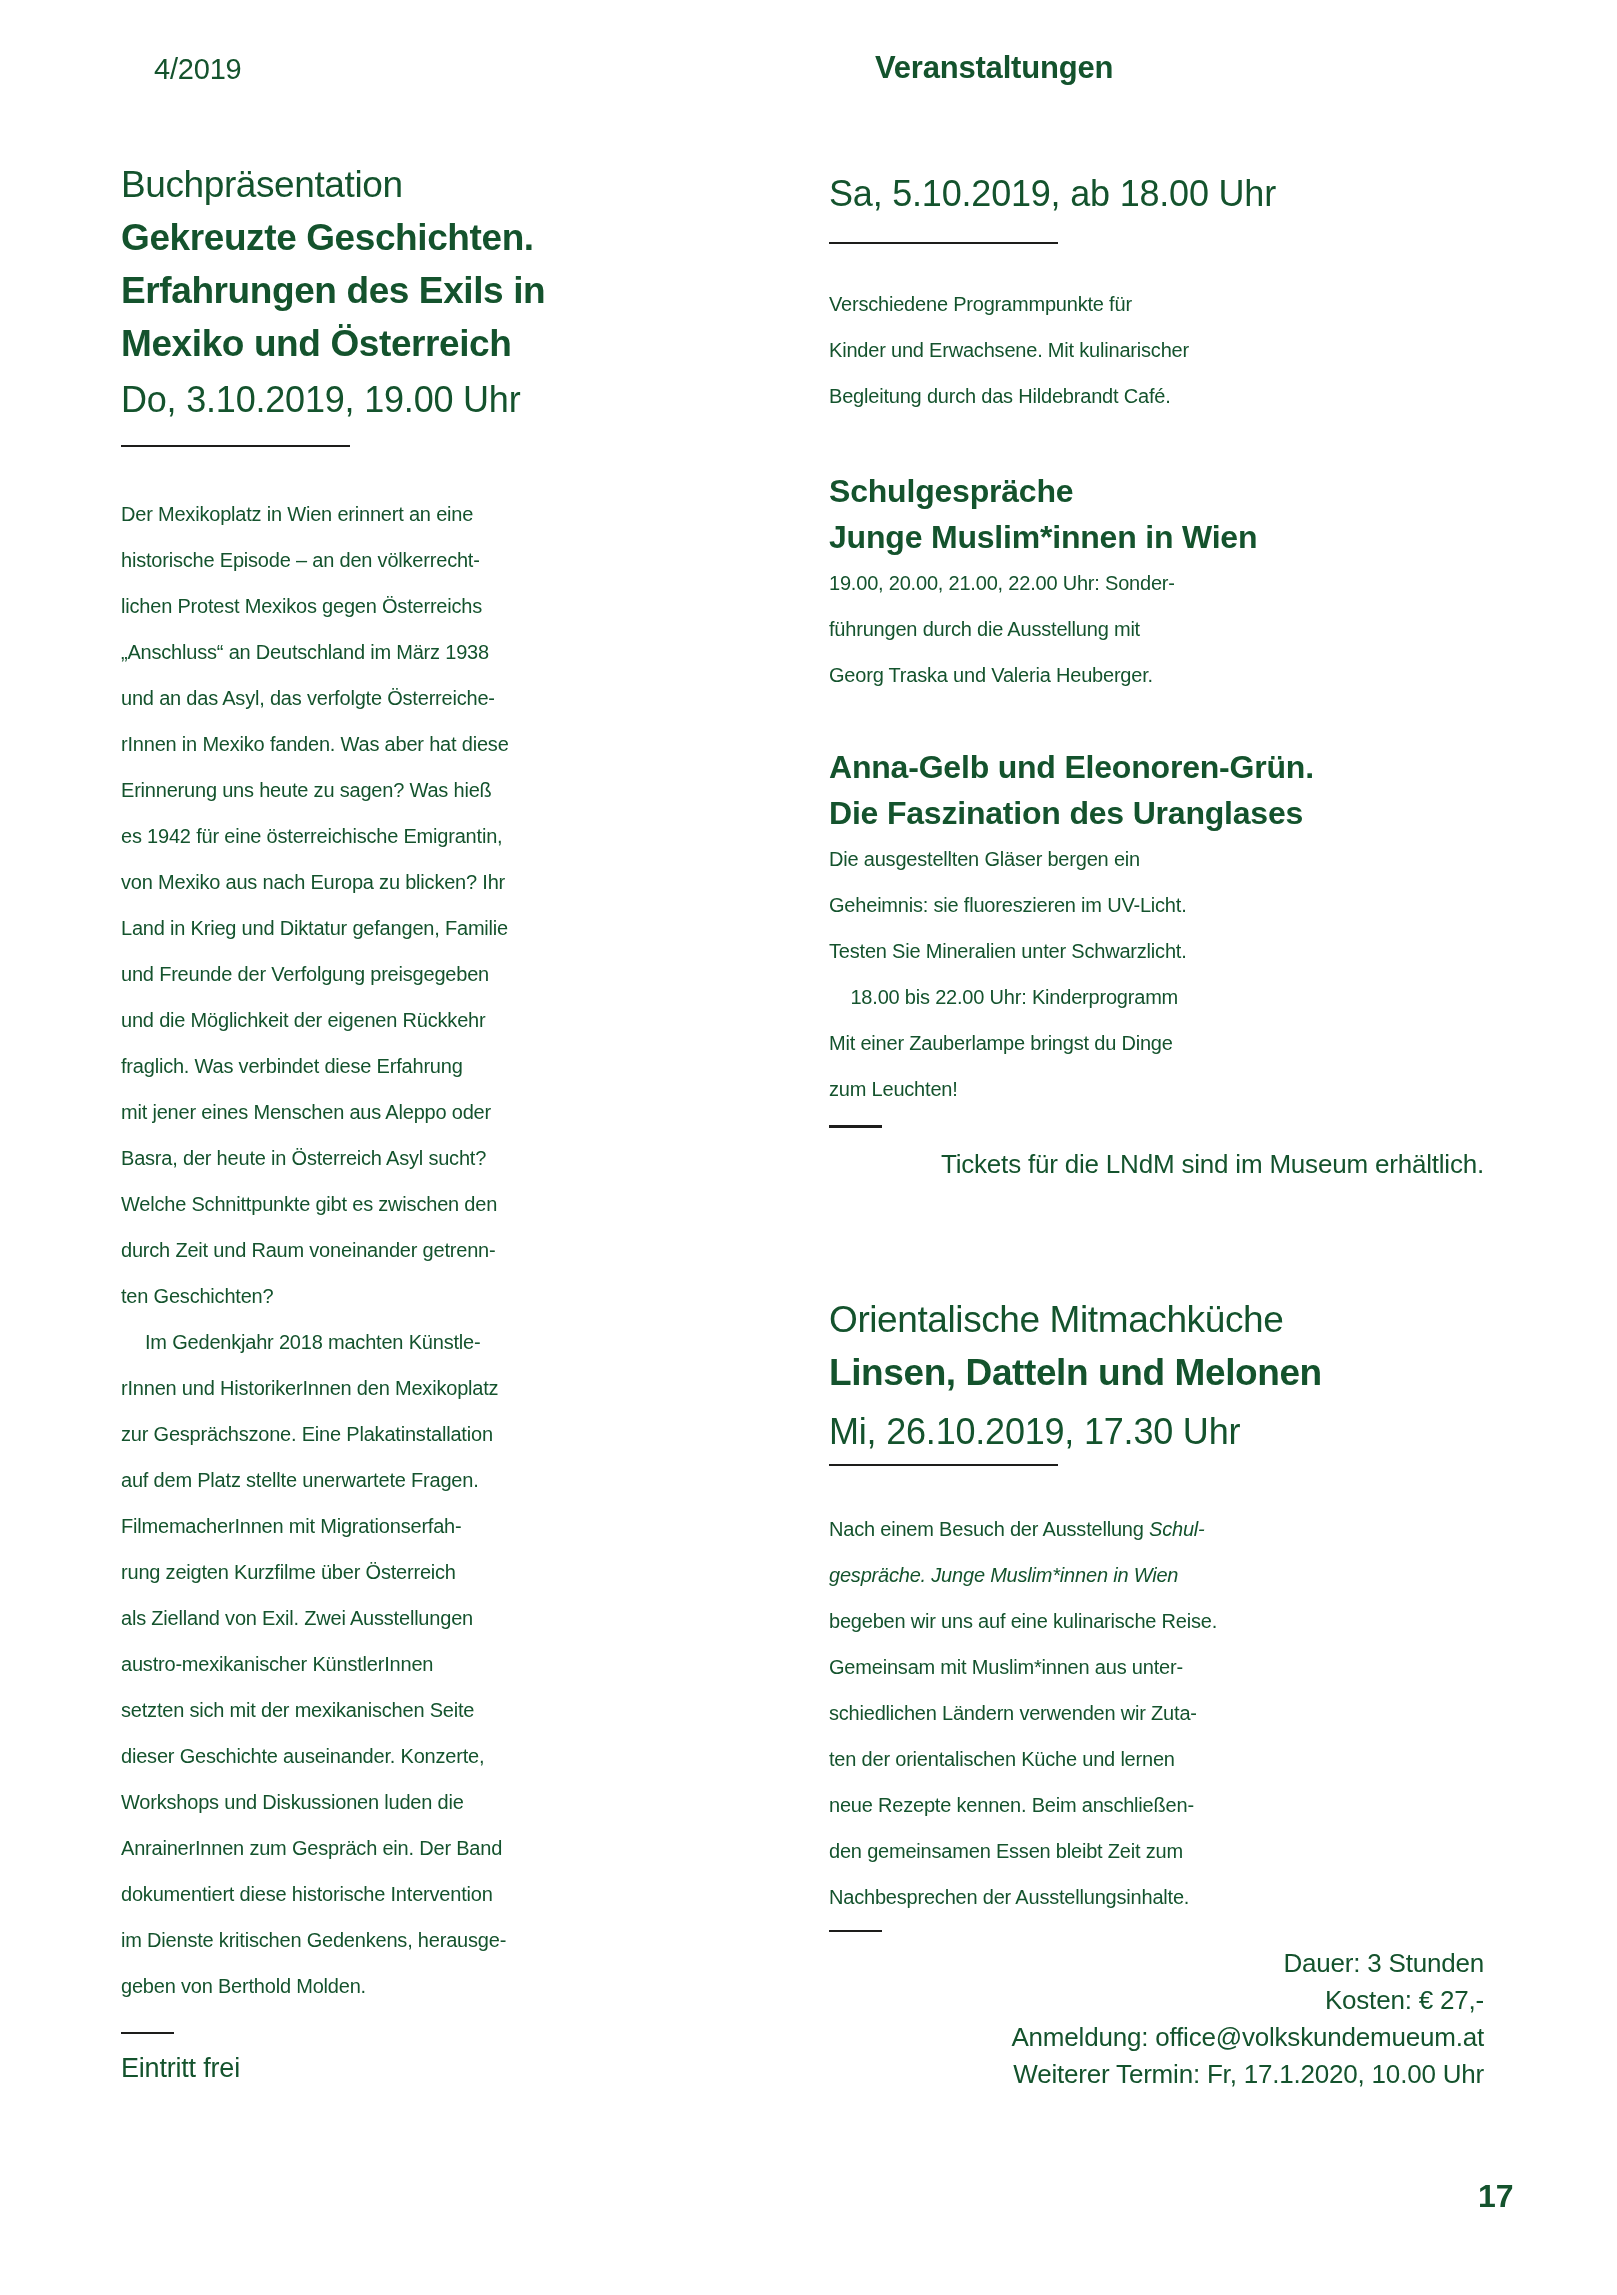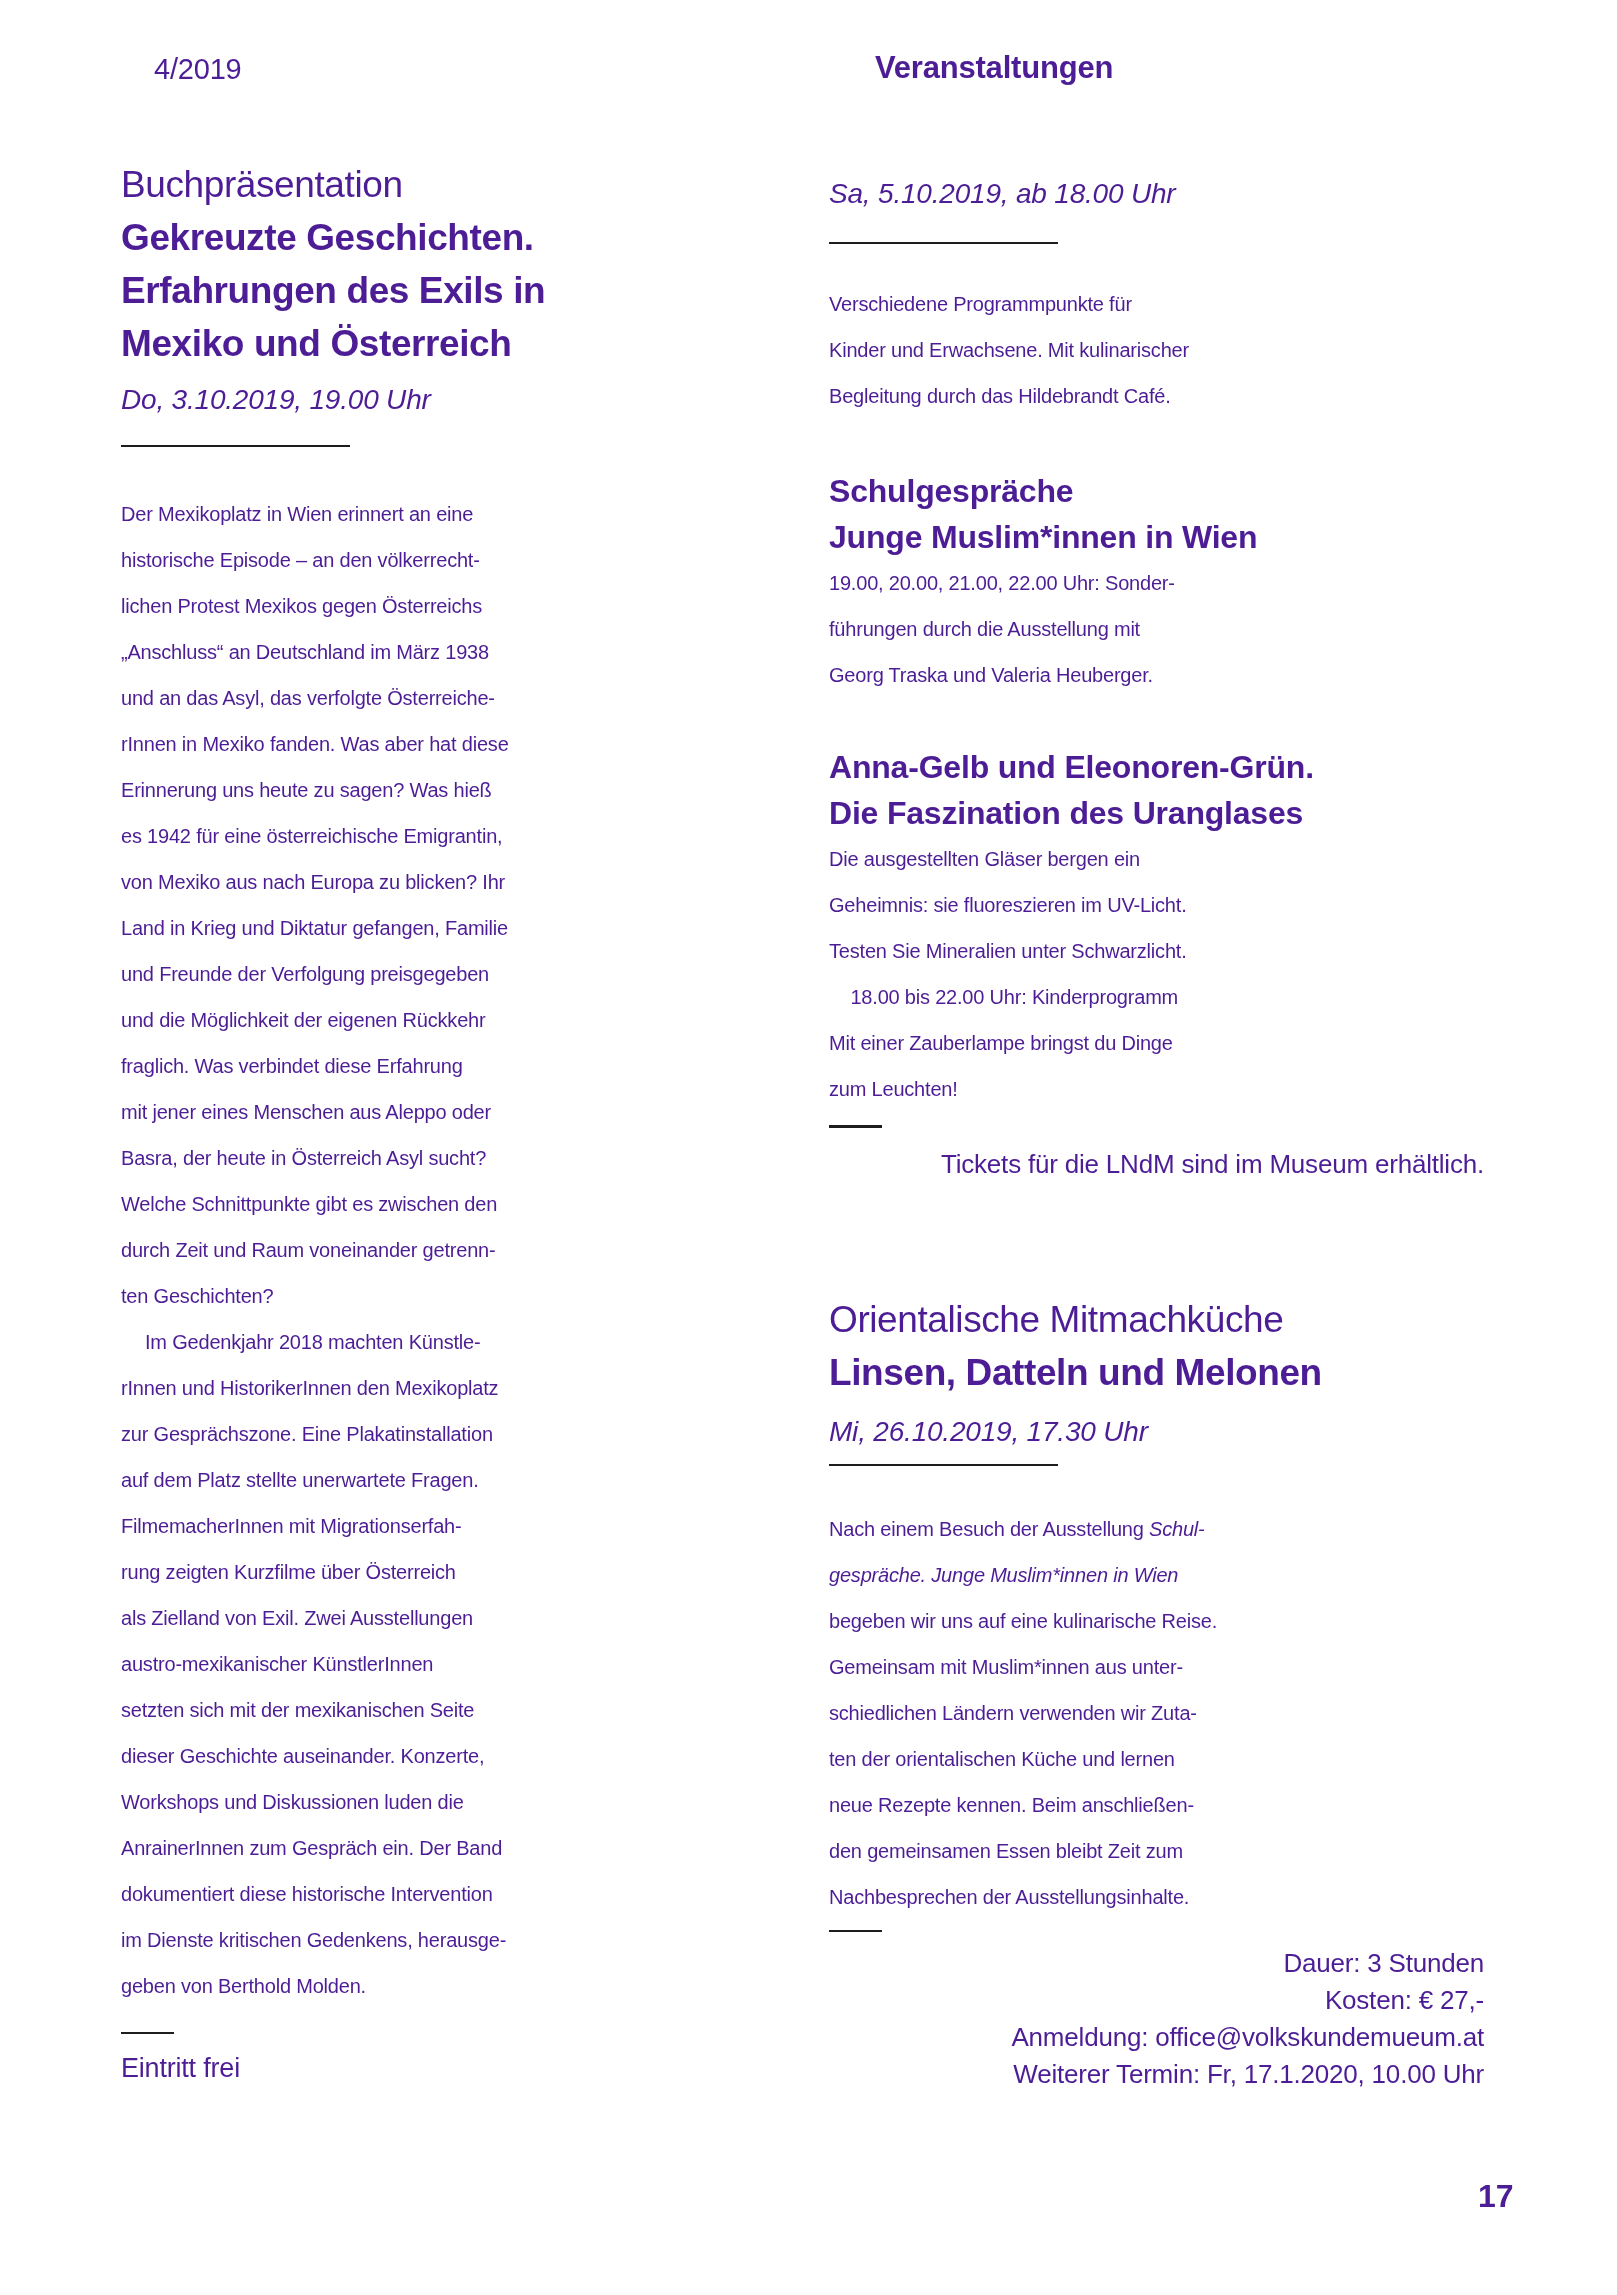--- a/index.html
+++ b/index.html
@@ -1,37 +1,37 @@
 <!DOCTYPE html>
 <html style="font-size:13px"><head>
 <meta charset="utf-8">
 <style>
   html,body { margin:0; padding:0; background:#e8e8e8; }
   .page {
     position:relative;
     width:1617px; height:2295px;
     background:#ffffff;
     font-family:"Liberation Sans", sans-serif;
-    color:#4c1d95;
+    color:#14532d;
     overflow:hidden;
   }
   .pre { white-space:pre; }
   .i { font-style:italic; }
 
   .issue    { position:absolute; left:154px;  top:53px;  font-size:29px; line-height:32px; letter-spacing:-0.2px; }
   .section  { position:absolute; left:875px; top:50px;  font-size:31px; line-height:36px; font-weight:700; letter-spacing:-0.2px; }
   .pagenum  { position:absolute; left:1478px; top:2177px; font-size:32px; line-height:39px; font-weight:700; }
 
   .col { position:absolute; top:158px; }
   .col-left  { left:121px;  width:687px; }
   .col-right { left:829px; width:655px; }
 
   .kicker { font-size:37px; line-height:53px; font-weight:400; letter-spacing:-0.4px; }
   .title  { font-size:37px; line-height:53px; font-weight:700; letter-spacing:-0.4px; }
-  .date   { font-size:28px; line-height:39px; letter-spacing:-0.2px;font-style:italic; }
+  .date   { font-size:36px; line-height:39px; letter-spacing:-0.2px; }
   .body   { font-size:20px; line-height:46px; letter-spacing:-0.2px; }
   .subhead{ font-size:32px; line-height:46px; font-weight:700; letter-spacing:-0.2px; }
   .fine   { font-size:26px; line-height:37px; letter-spacing:-0.2px;text-align:right; }
   .note   { font-size:27px; line-height:37px; letter-spacing:-0.2px; }
 
   .rule   { width:229px; height:2.4px; background:#1d1d1b; }
   .rule-s { width:53px;  height:2.4px; background:#1d1d1b; }
 
   .mt12{margin-top:9.7px} .mt16{margin-top:13px}
   .mt20{margin-top:16px} .mt22{margin-top:18px} .mt28{margin-top:22.6px}

